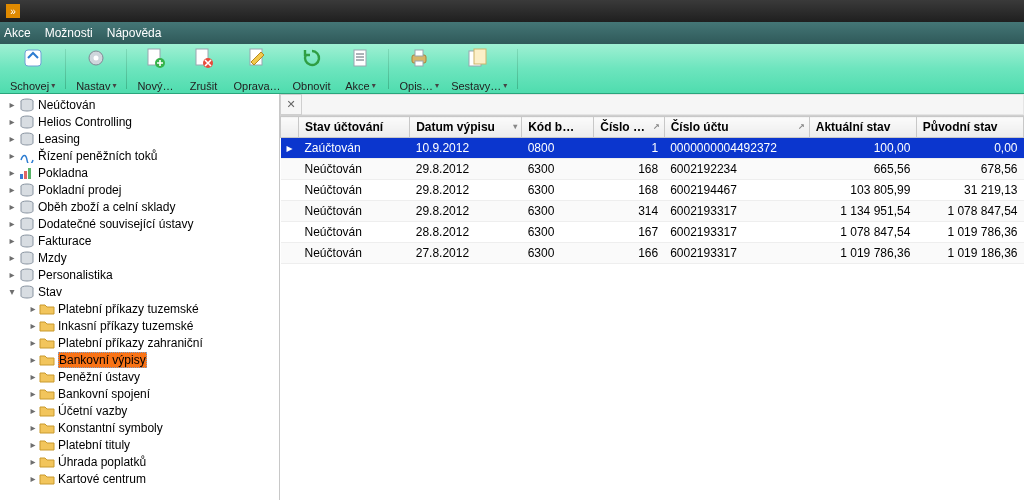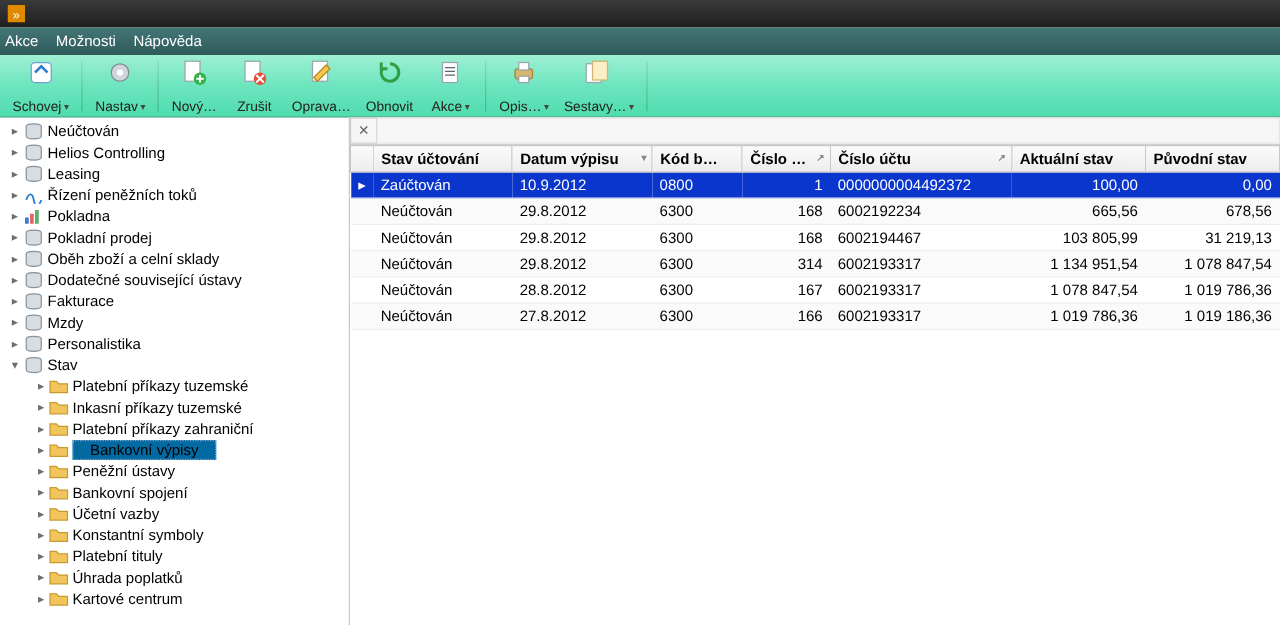--- a/index.html
+++ b/index.html
@@ -17,21 +17,21 @@
   .tool-sep { width:1px; height:40px; background:linear-gradient(#7ed9b8,#3fb68c); margin:0 4px; }
   .tool-btn .caret { font-size:8px; margin-left:2px; color:#444; }
   .tool-label-row { display:flex; align-items:center; }
   
   .content { display:flex; height:406px; }
   .tree { width:280px; border-right:1px solid #c8c8c8; overflow:auto; padding-top:2px; }
   .tree-item { display:flex; align-items:center; height:17px; padding-left:6px; white-space:nowrap; }
   .tree-item .exp { width:12px; color:#6e6e6e; font-size:10px; text-align:center; }
   .tree-item .icon { width:18px; display:flex; align-items:center; justify-content:center; margin-right:2px; }
   .tree-item .lbl { }
-  .tree-item.selected .lbl { background:#0369a1; border:1px dotted #7da2ce; padding:0 13px; }
+  .tree-item.selected .lbl { background:#f97316; border:1px dotted #7da2ce; padding:0 0; }
   .tree-sub .tree-item { padding-left:28px; }
   .tree-sub .tree-item .exp { width:10px; }
   
   .right { flex:1; display:flex; flex-direction:column; }
   .filterbar { height:22px; display:flex; align-items:stretch; border-bottom:1px solid #d0d0d0; }
   .filterbar .xbtn { width:22px; display:flex; align-items:center; justify-content:center; border:1px solid #cfcfcf; background:#f6f6f6; font-size:11px; color:#666; }
   .filterbar .fspace { flex:1; background:#f6f6f6; border:1px solid #e5e5e5; border-left:none; }
   .grid { flex:1; overflow:auto; }
   table.grid-t { border-collapse:collapse; width:100%; font-size:12px; }
   table.grid-t th { background:linear-gradient(#fbfbfb,#ececec); border:1px solid #c8c8c8; font-weight:bold; text-align:left; padding:3px 6px; position:relative; }

